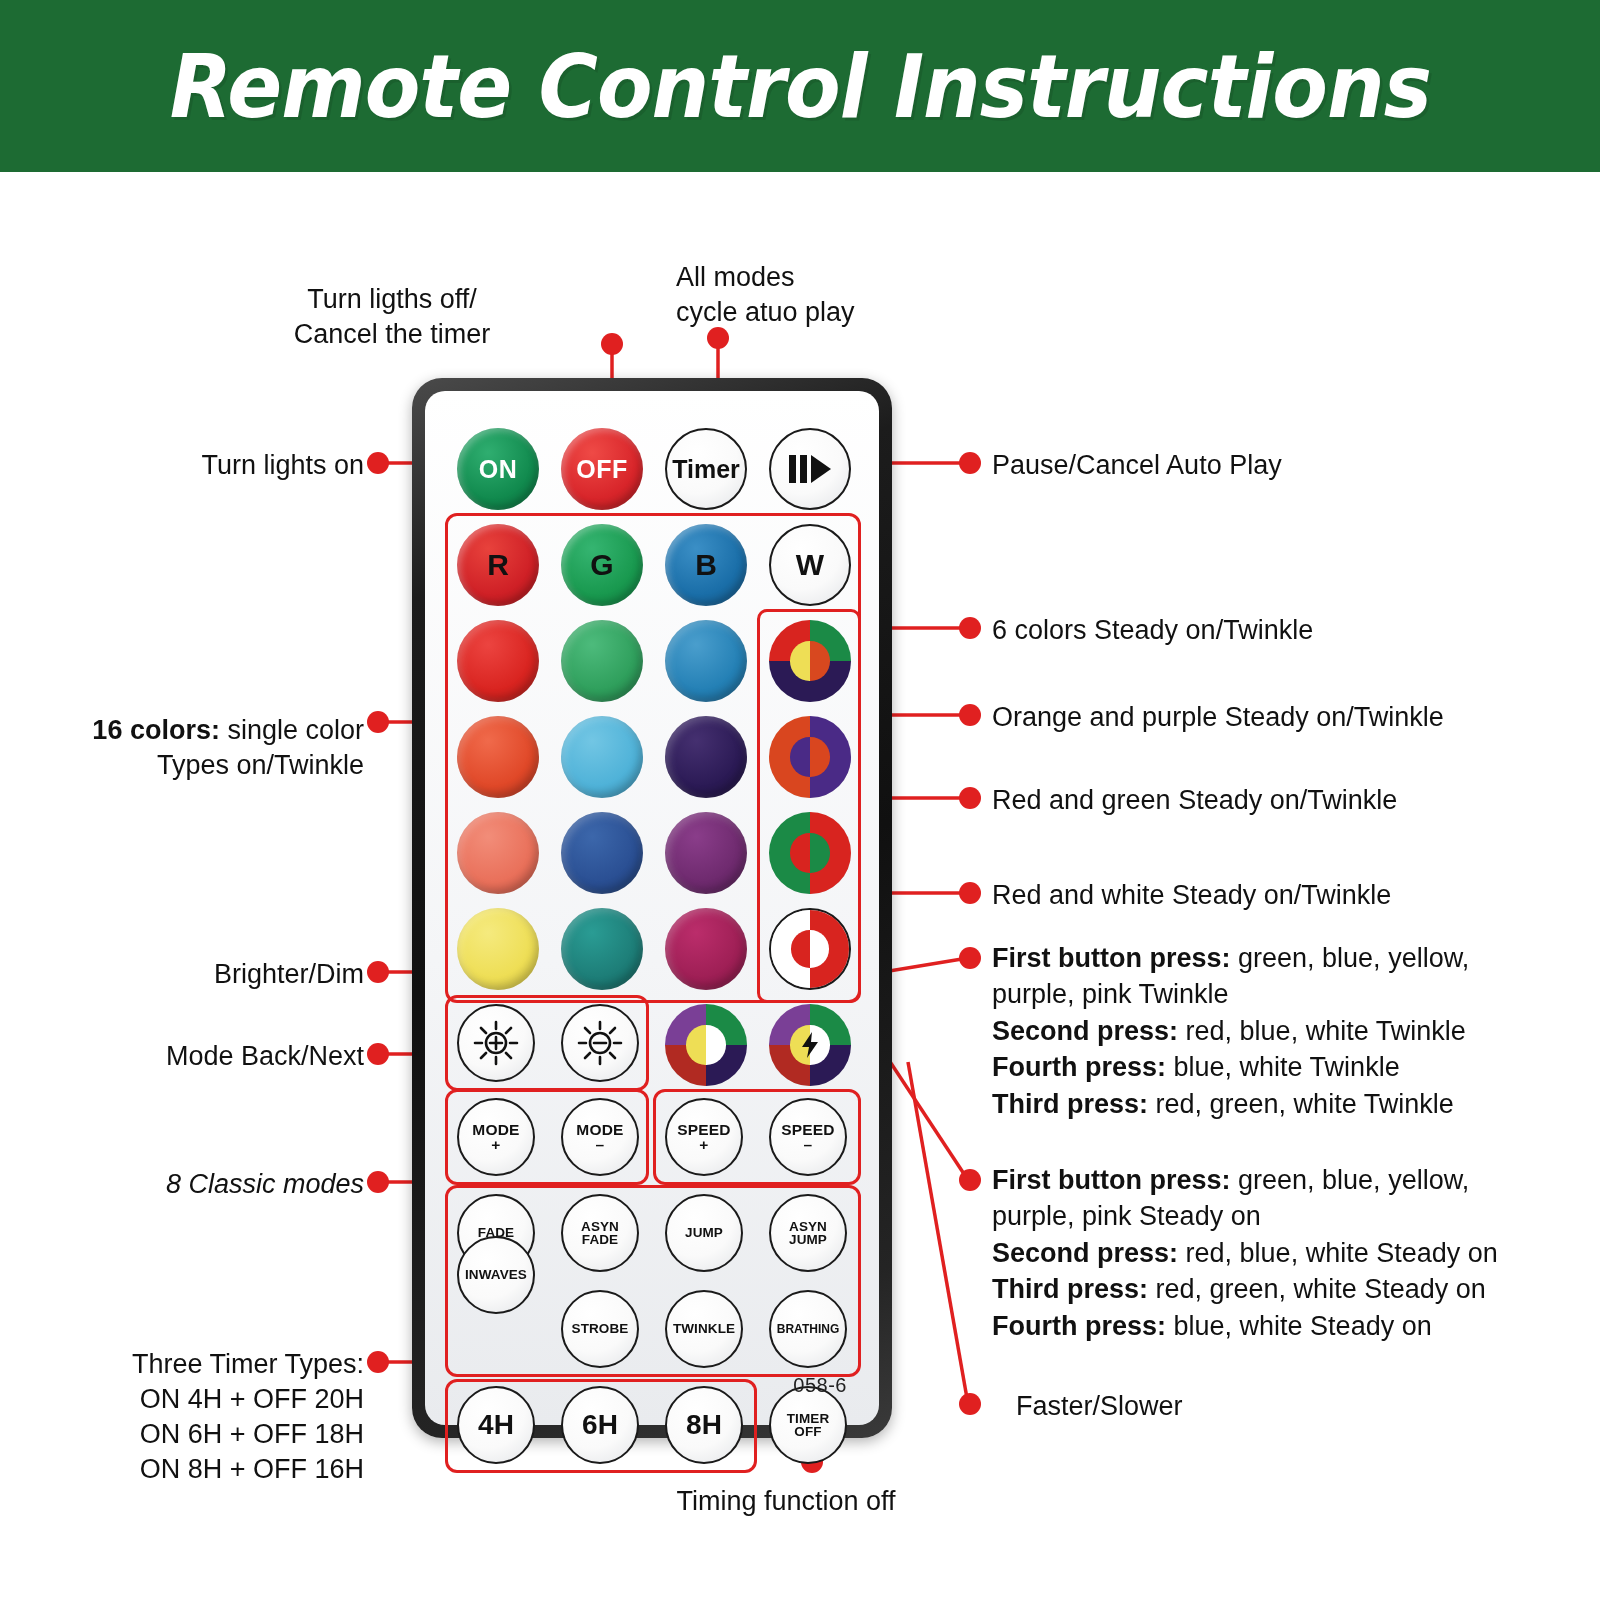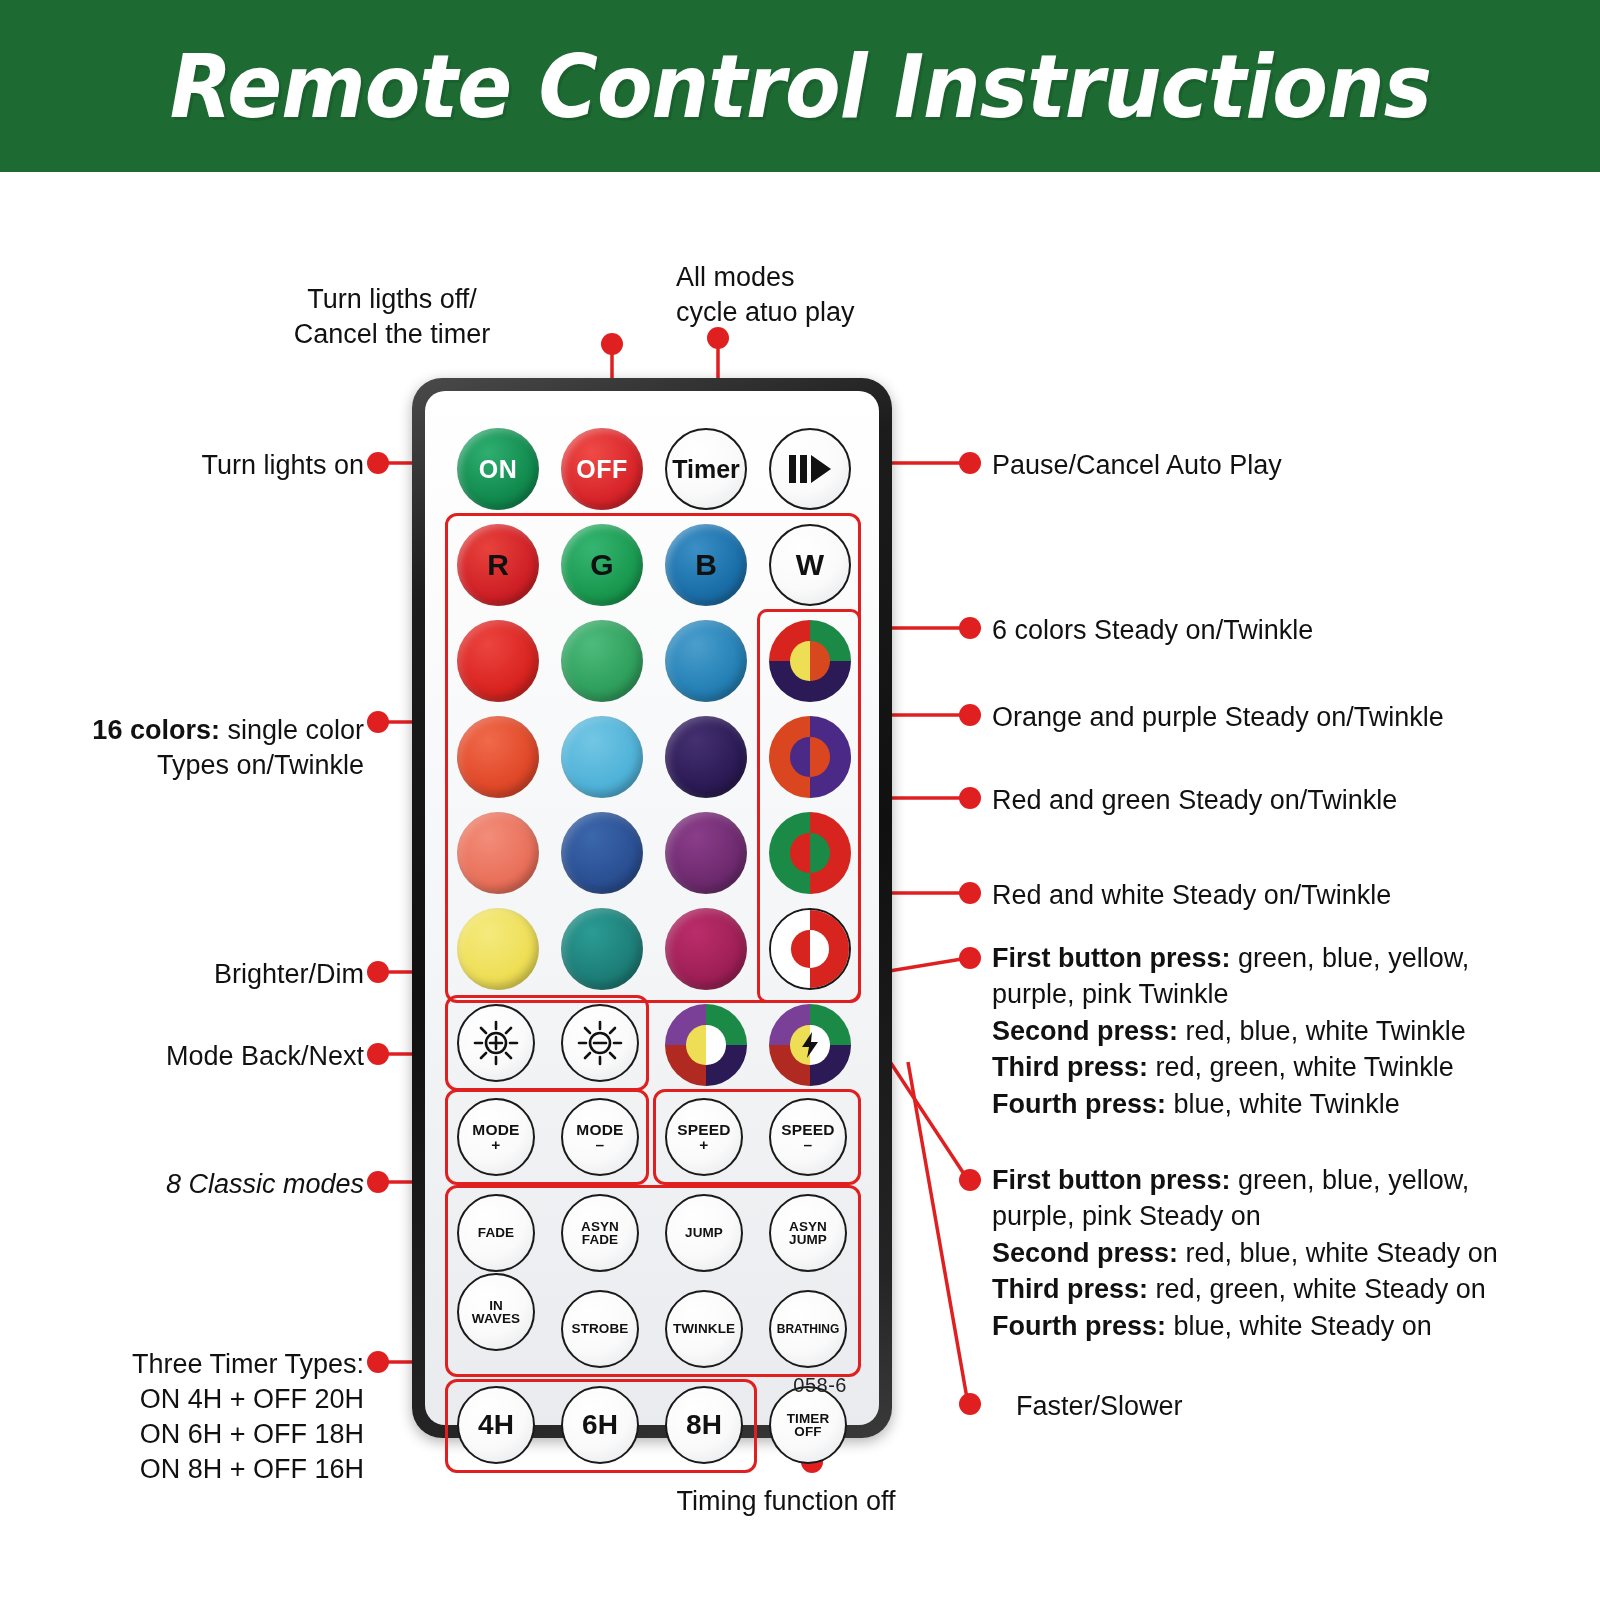--- a/index.html
+++ b/index.html
@@ -344,21 +344,21 @@
       <span class="lbl-tiny">FADE</span>
     </div>
     <div class="btn btn-round-outline" style="left:240px; top:803px; width:78px; height:78px; flex-direction:column;">
       <span class="lbl-tiny">JUMP</span>
     </div>
     <div class="btn btn-round-outline" style="left:344px; top:803px; width:78px; height:78px; flex-direction:column;">
       <span class="lbl-tiny">ASYN</span>
       <span class="lbl-tiny">JUMP</span>
     </div>
 
-    <div class="btn btn-round-outline" style="left:32px; top:882px; width:78px; height:78px; flex-direction:column;">
+    <div class="btn btn-round-outline" style="left:32px; top:845px; width:78px; height:78px; flex-direction:row;">
       <span class="lbl-tiny">IN</span>
       <span class="lbl-tiny">WAVES</span>
     </div>
     <div class="btn btn-round-outline" style="left:136px; top:899px; width:78px; height:78px; flex-direction:column;">
       <span class="lbl-tiny">STROBE</span>
     </div>
     <div class="btn btn-round-outline" style="left:240px; top:899px; width:78px; height:78px; flex-direction:column;">
       <span class="lbl-tiny">TWINKLE</span>
     </div>
     <div class="btn btn-round-outline" style="left:344px; top:899px; width:78px; height:78px; flex-direction:column;">
@@ -453,24 +453,24 @@
 
 <div class="anno right" style="left:992px; top:940px; line-height:1.35;">
   <div>
     <b>First button press:</b><span> green, blue, yellow,</span>
   </div>
   <div>purple, pink Twinkle</div>
   <div>
     <b>Second press:</b><span> red, blue, white Twinkle</span>
   </div>
   <div>
+    <b>Fourth press:</b><span> blue, white Twinkle</span>
+  </div>
+  <div>
     <b>Third press:</b><span> red, green, white Twinkle</span>
-  </div>
-  <div>
-    <b>Fourth press:</b><span> blue, white Twinkle</span>
   </div>
 </div>
 
 <div class="anno right" style="left:992px; top:1162px; line-height:1.35;">
   <div>
     <b>First button press:</b><span> green, blue, yellow,</span>
   </div>
   <div>purple, pink Steady on</div>
   <div>
     <b>Second press:</b><span> red, blue, white Steady on</span>

